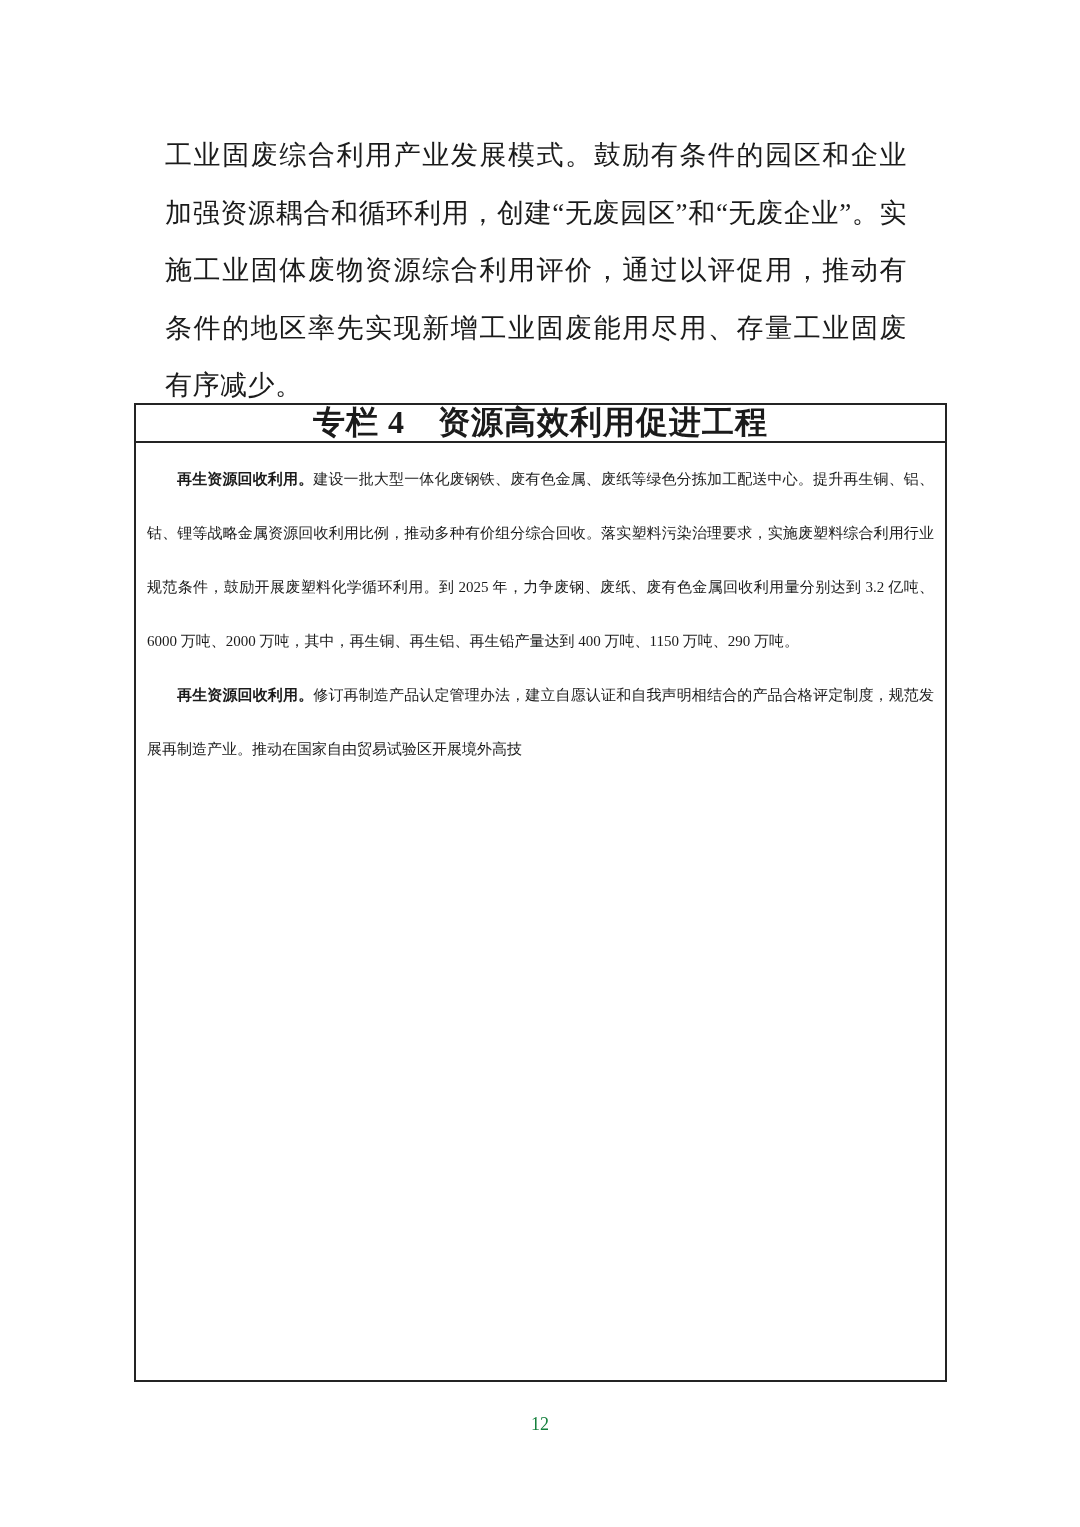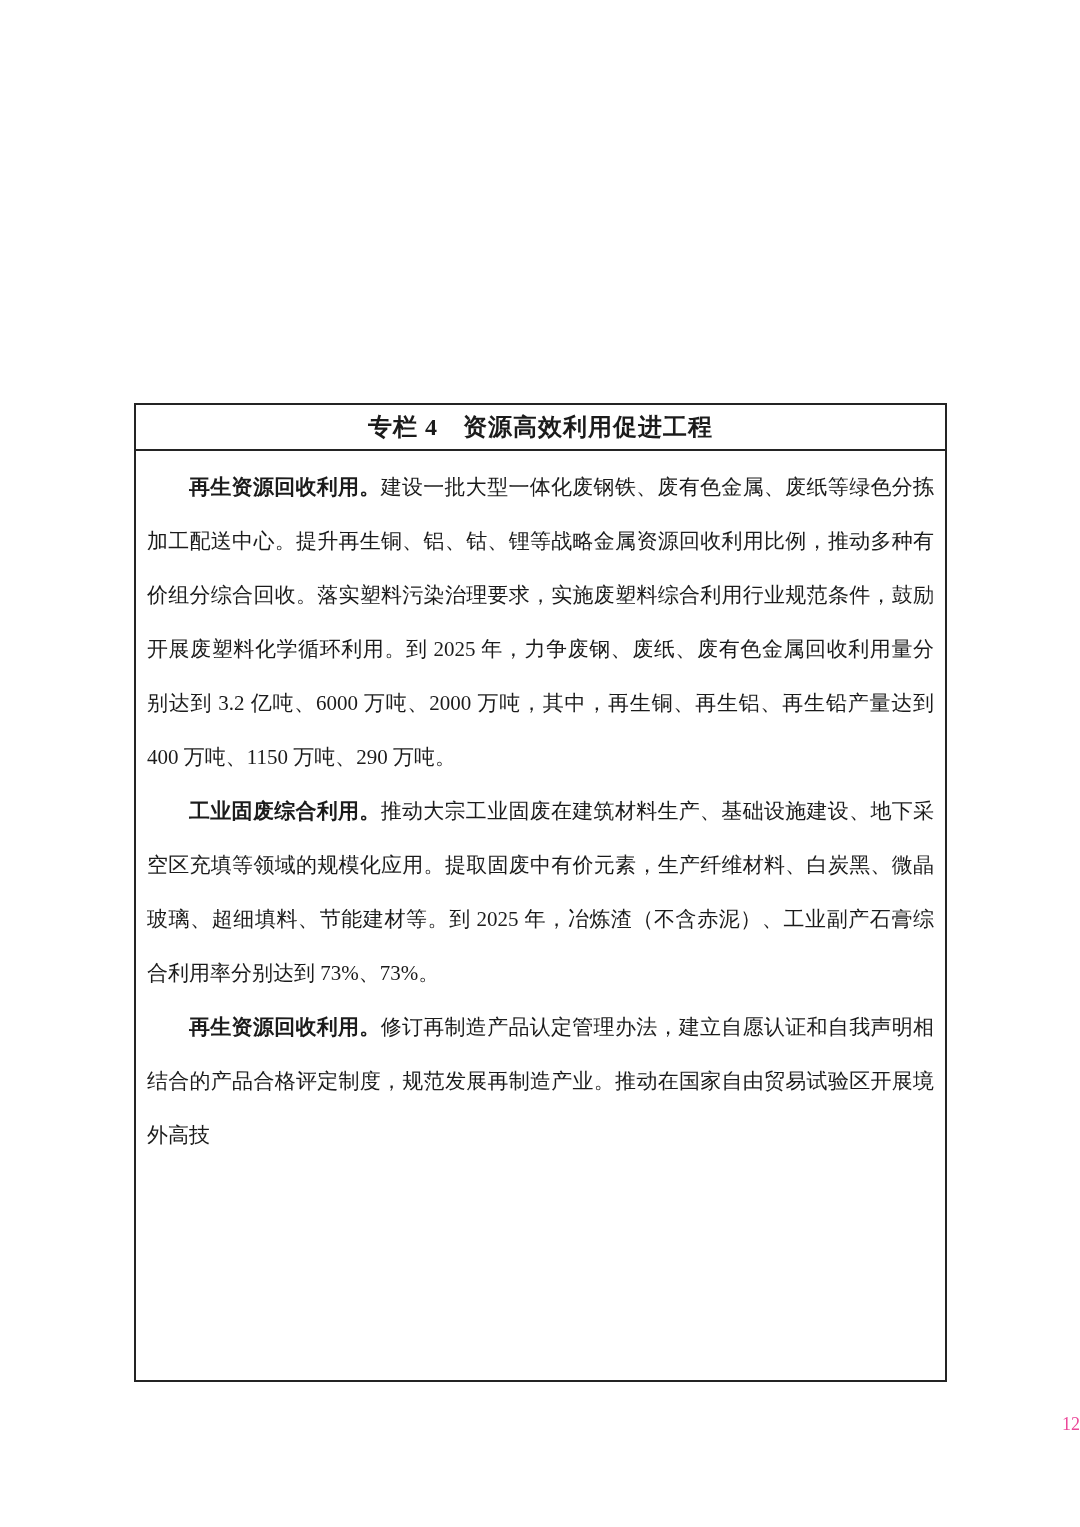--- a/index.html
+++ b/index.html
@@ -32,64 +32,64 @@
     left: 134px;
     top: 403px;
     width: 813px;
     height: 979px;
     border: 2px solid #242424;
     box-sizing: border-box;
     overflow: hidden;
     background: #ffffff;
   }
   .feature-box-title {
-    height: 46px;
+    height: 38px;
     box-sizing: border-box;
     border-bottom: 2px solid #242424;
     display: flex;
     align-items: center;
     justify-content: center;
     font-weight: bold;
-    font-size: 24px;
+    font-size: 32px;
     letter-spacing: 1px;
   }
   .feature-box-body {
     padding: 9px 11px 0 11px;
-    font-size: 21px;
+    font-size: 15px;
     line-height: 54px;
     text-align: justify;
     text-justify: inter-character;
   }
   .feature-box-body p {
     margin: 0;
     text-indent: 2em;
   }
   .lead {
     font-weight: bold;
   }
   .page-number {
     position: absolute;
     left: 0;
     top: 1414px;
     width: 100%;
-    text-align: right;
+    text-align: center;
     font-size: 18px;
-    color: #ec4899;
+    color: #15803d;
   }
 </style>
 </head>
 <body>
 
 <div class="page">
 
+  <div class="intro">工业固废综合利用产业发展模式。鼓励有条件的园区和企业加强资源耦合和循环利用，创建“无废园区”和“无废企业”。实施工业固体废物资源综合利用评价，通过以评促用，推动有条件的地区率先实现新增工业固废能用尽用、存量工业固废有序减少。</div>
 
   <div class="feature-box">
     <div class="feature-box-title">专栏 4　资源高效利用促进工程</div>
     <div class="feature-box-body">
       <p><span class="lead">再生资源回收利用。</span><span>建设一批大型一体化废钢铁、废有色金属、废纸等绿色分拣加工配送中心。提升再生铜、铝、钴、锂等战略金属资源回收利用比例，推动多种有价组分综合回收。落实塑料污染治理要求，实施废塑料综合利用行业规范条件，鼓励开展废塑料化学循环利用。到 2025 年，力争废钢、废纸、废有色金属回收利用量分别达到 3.2 亿吨、6000 万吨、2000 万吨，其中，再生铜、再生铝、再生铅产量达到 400 万吨、1150 万吨、290 万吨。</span></p>
-      <p><span class="lead">工业固废综合利用。</span><span>推动大宗工业固废在建筑材料生产、基础设施建设、地下采空区充填等领域的规模化应用。提取固废中有价元素，生产纤维材料、白炭黑、微晶玻璃、超细填料、节能建材等。到 2025 年，冶炼渣（不含赤泥）、工业副产石膏综合利用率分别达到 73%、73%。</span></p>
       <p><span class="lead">再生资源回收利用。</span><span>修订再制造产品认定管理办法，建立自愿认证和自我声明相结合的产品合格评定制度，规范发展再制造产业。推动在国家自由贸易试验区开展境外高技</span></p>
     </div>
   </div>
 
   <div class="page-number">12</div>
 
 </div>
 
 </body></html>

